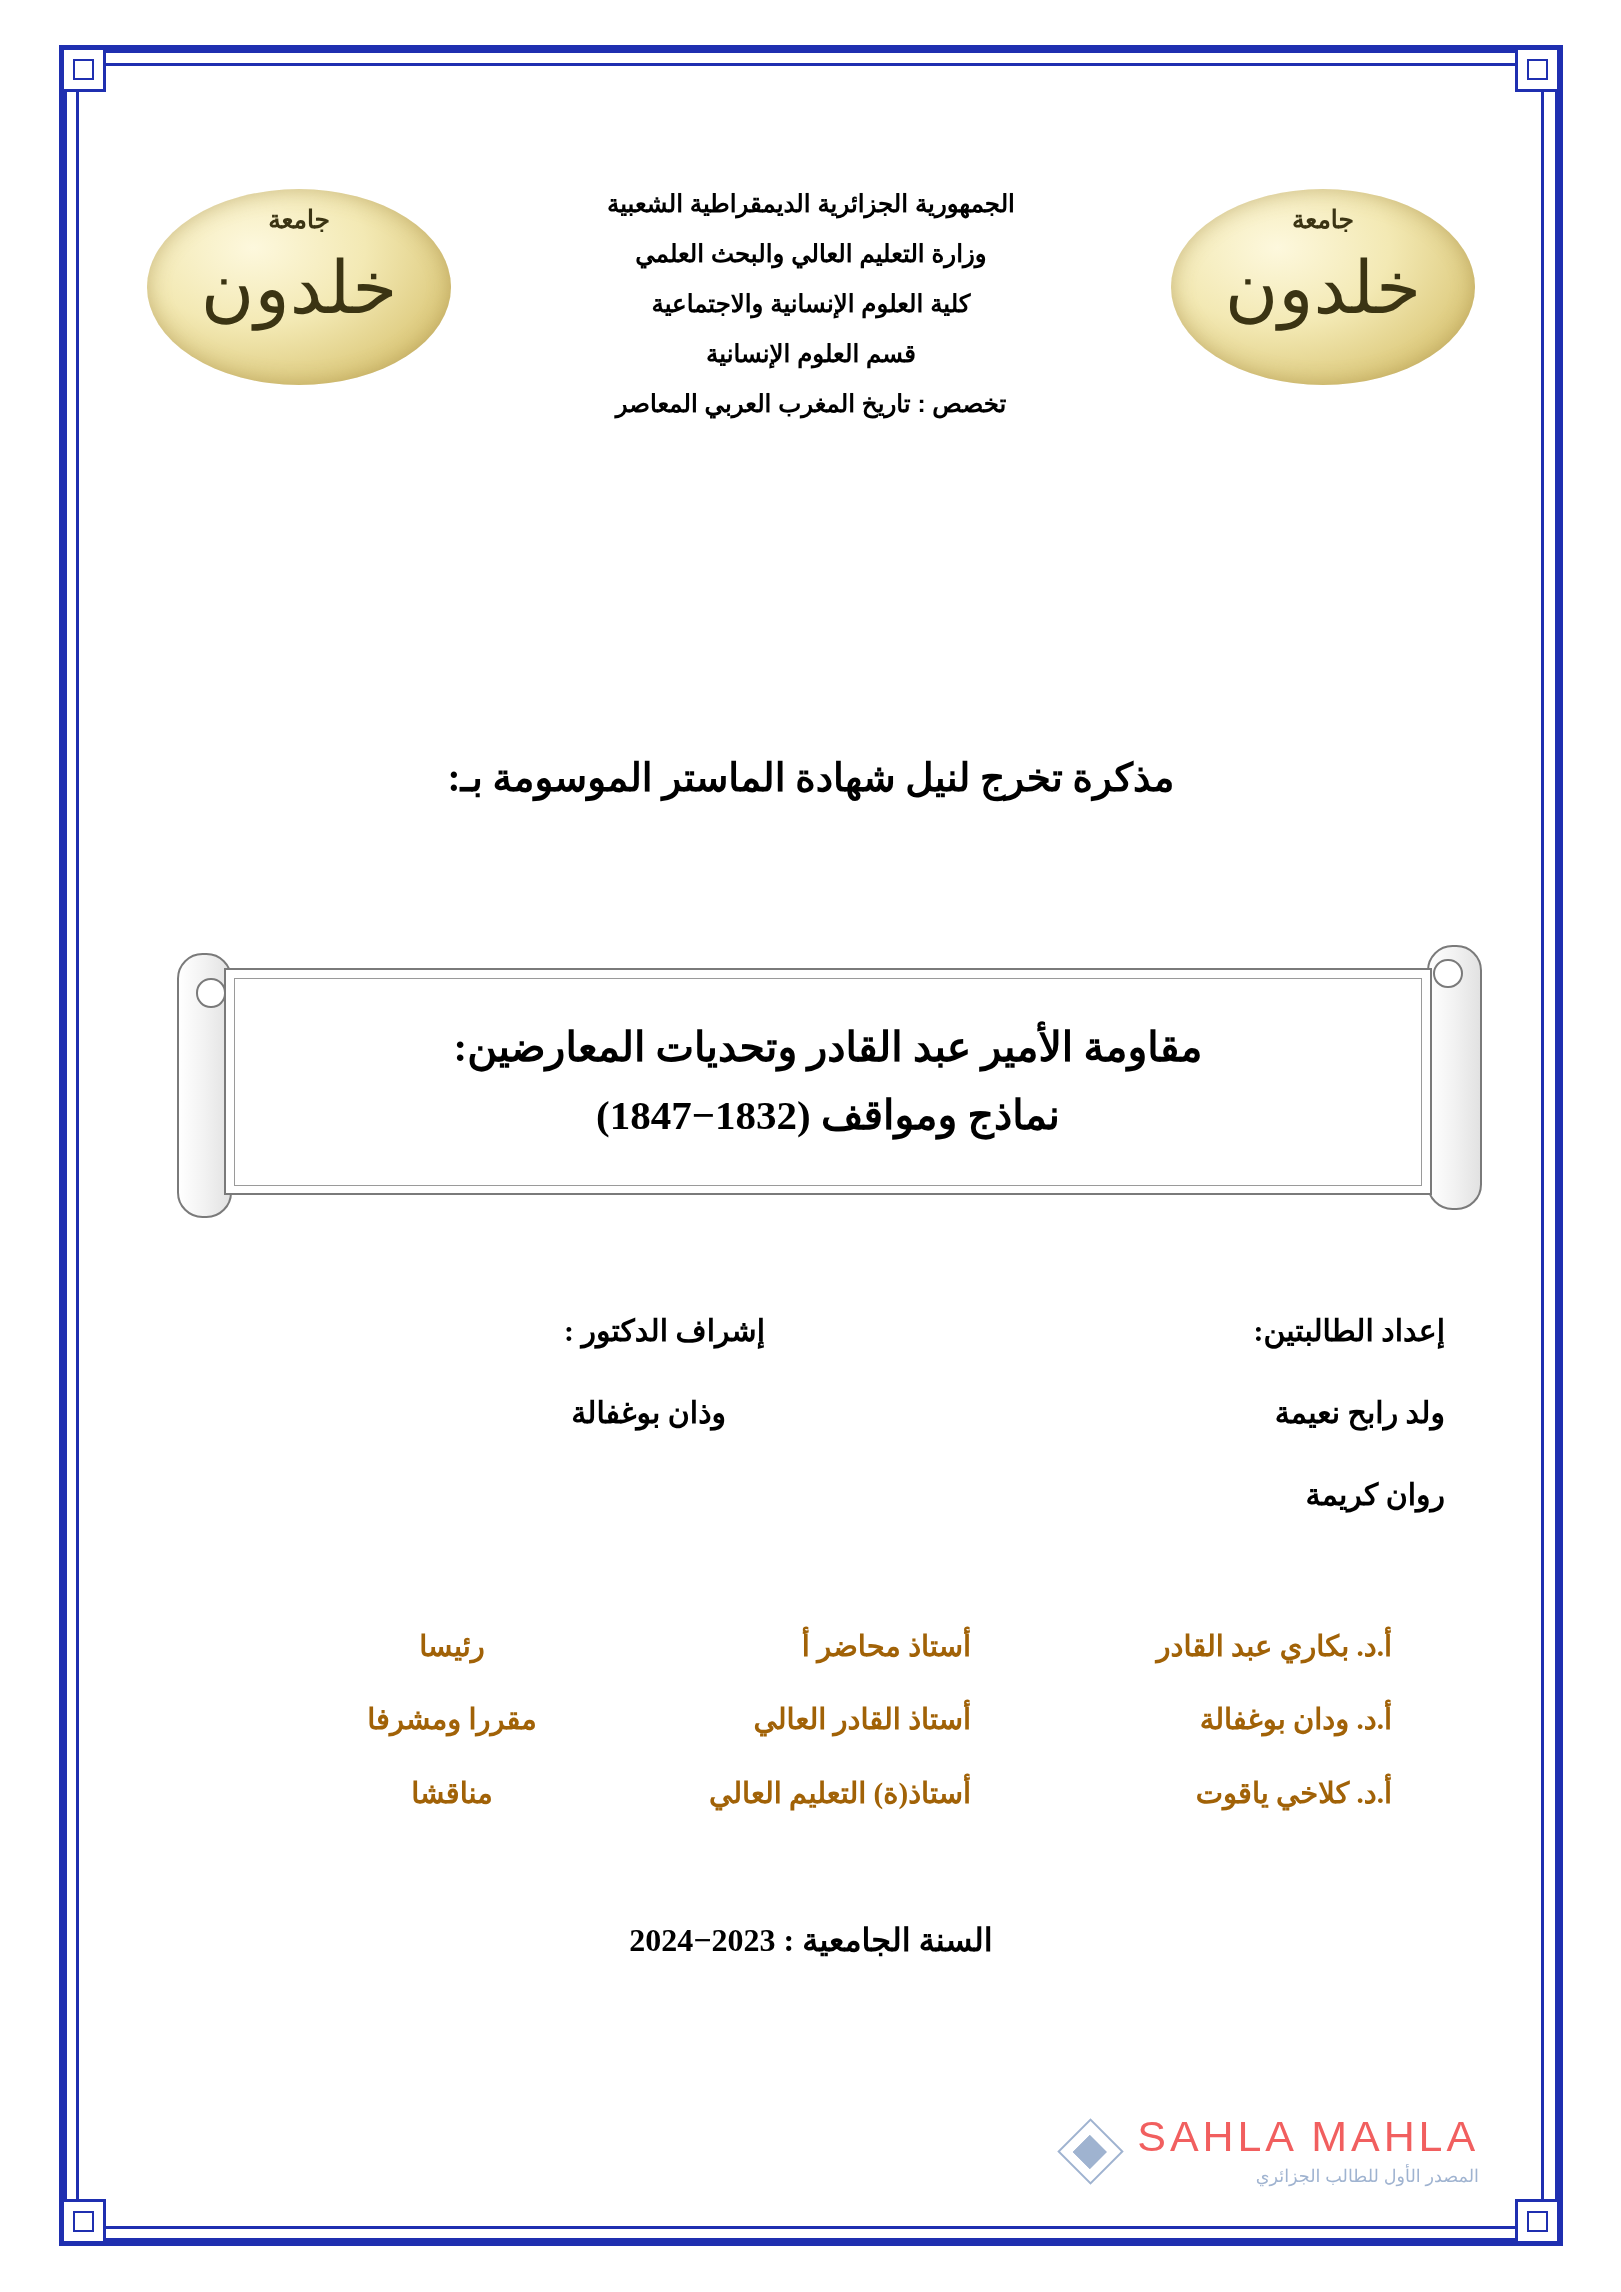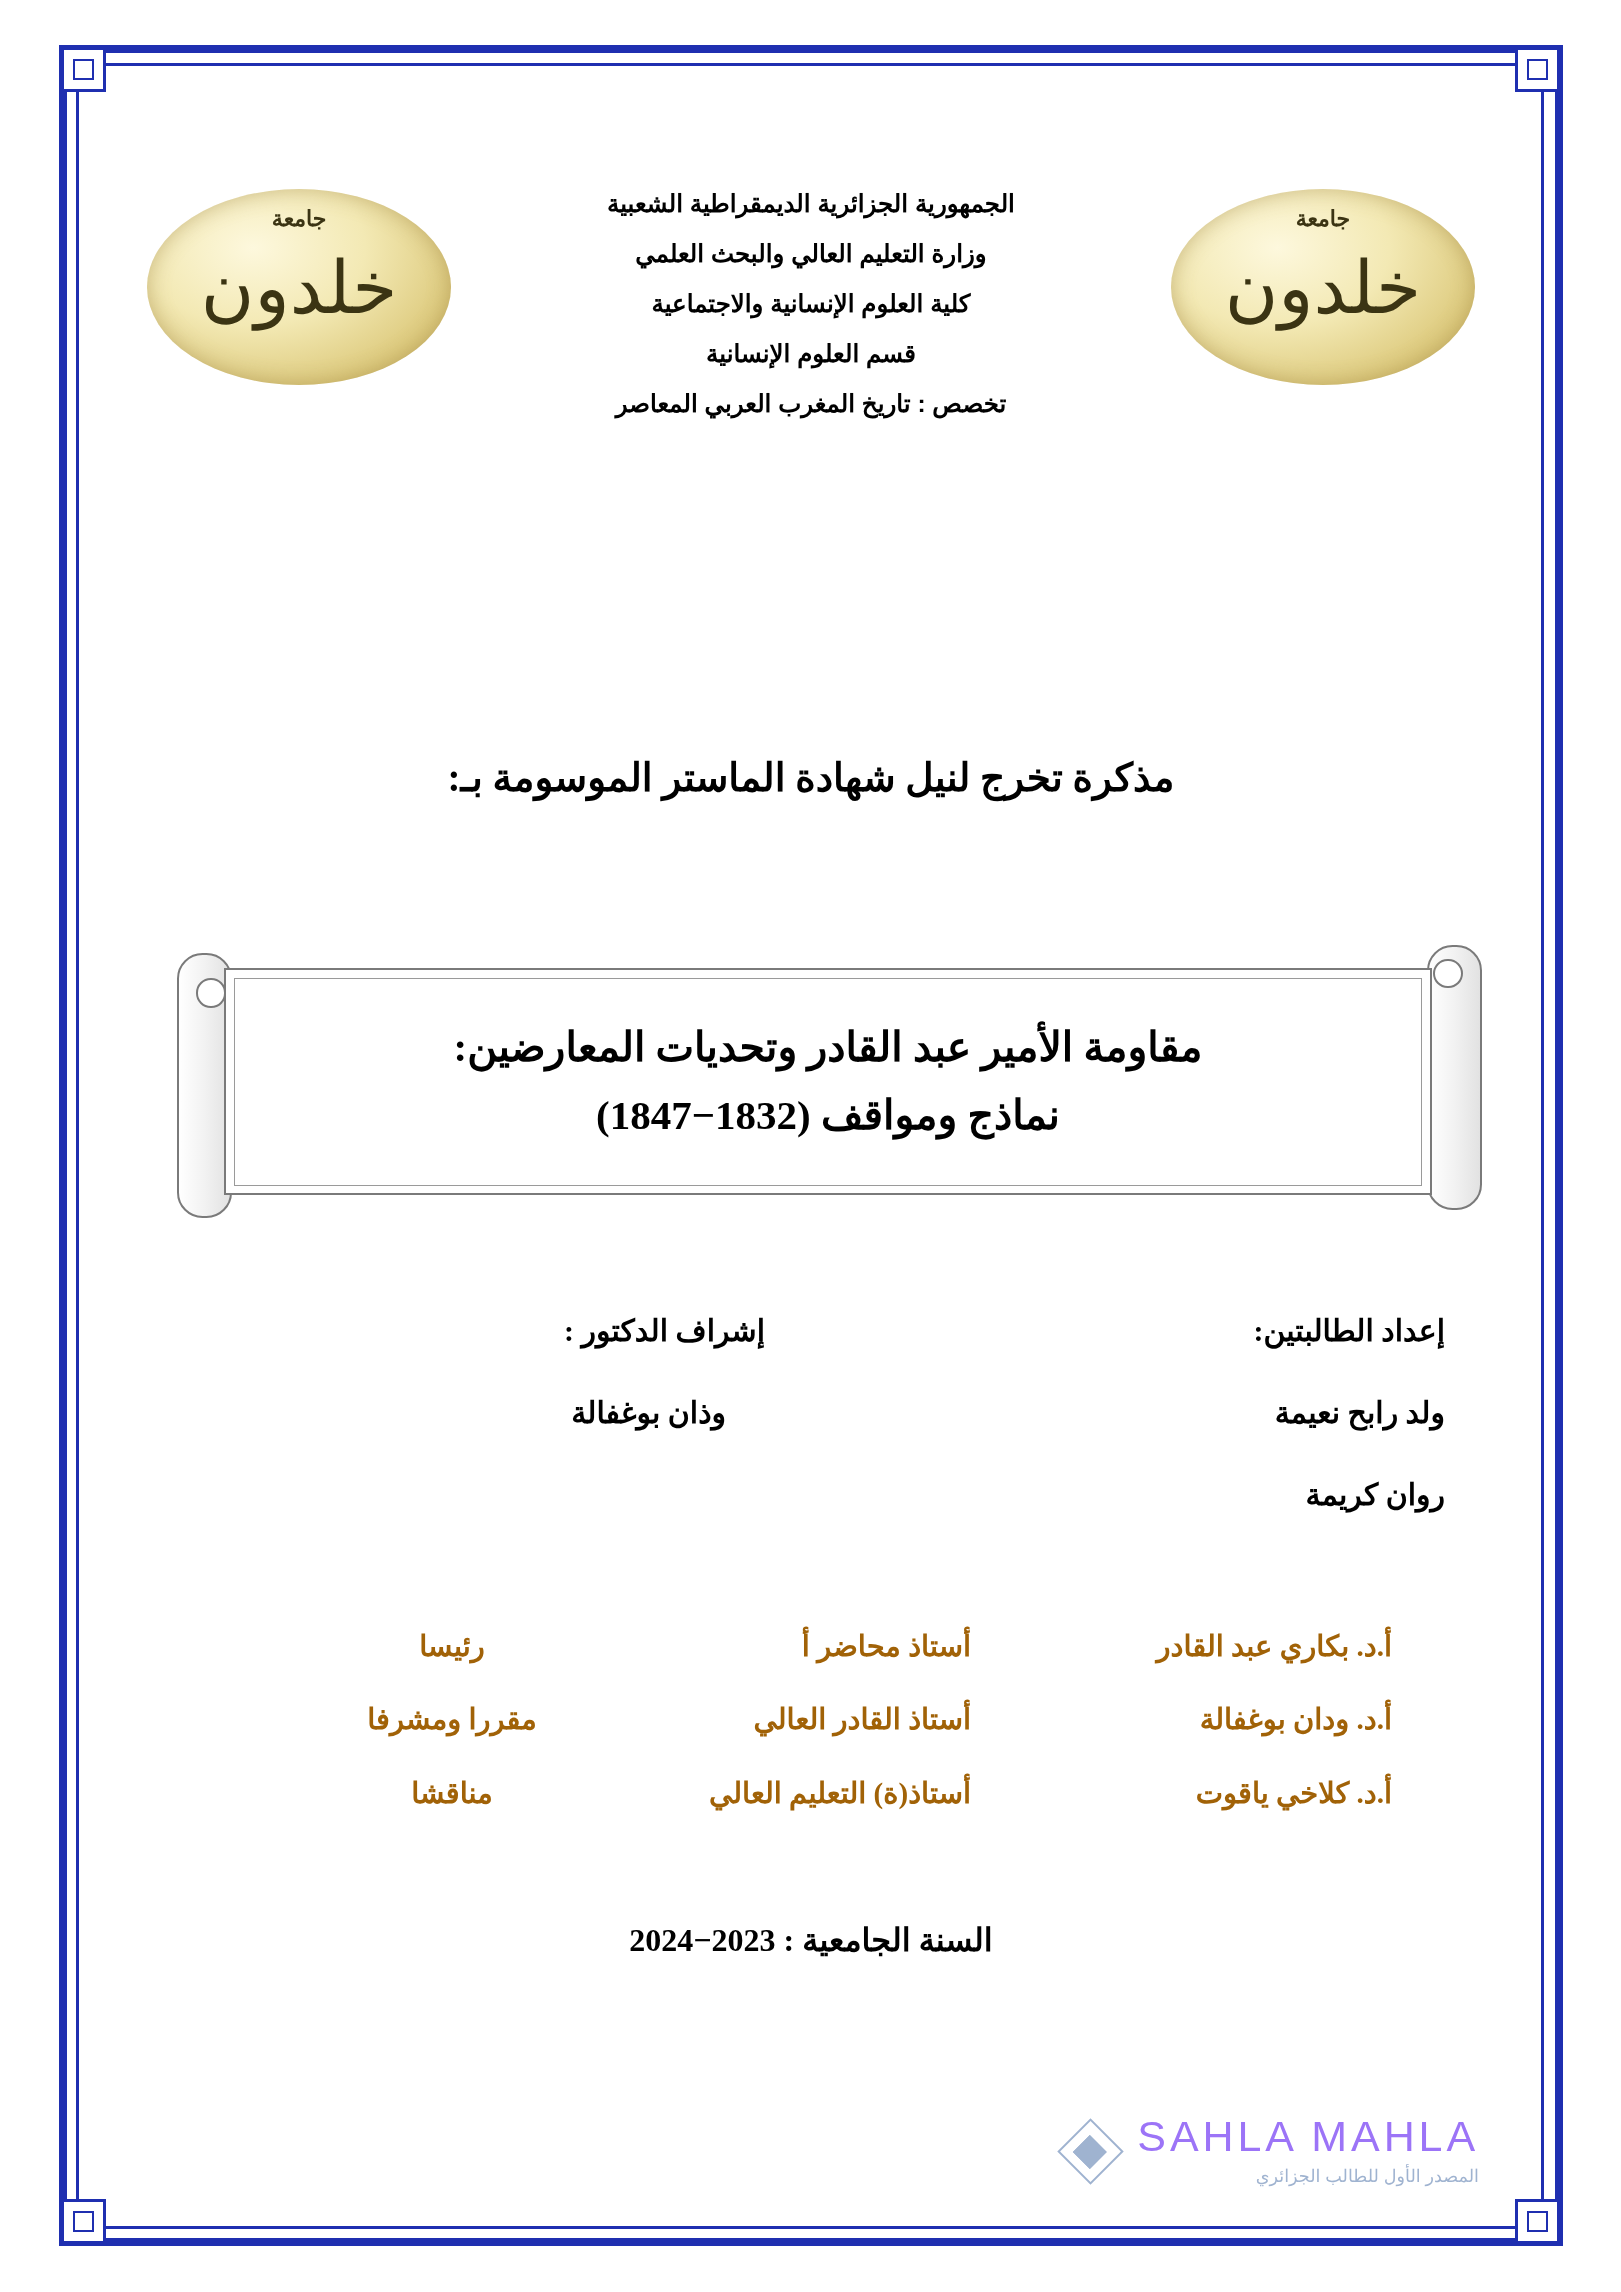--- a/index.html
+++ b/index.html
@@ -98,21 +98,21 @@
     white-space: nowrap;
     direction: rtl;
   }
   .logo-script-small {
     position: absolute;
     left: 0; right: 0;
     top: 15.7px;
     text-align: center;
     color: #3b3413;
     font-family: "DejaVu Serif", serif;
-    font-size: 22px;
+    font-size: 25px;
     font-weight: bold;
     direction: rtl;
   }
 
   .inst-block {
     position: absolute;
     left: 0; right: 0;
     top: 19.6px;
     text-align: center;
     direction: rtl;
@@ -289,21 +289,21 @@
     opacity: 0.85;
   }
   .wm-text {
     text-align: left;
     direction: ltr;
   }
   .wm-main {
     font-family: "Liberation Sans", sans-serif;
     font-size: 43px;
     letter-spacing: 3.9px;
-    color: #8b5cf6;
+    color: #ef4444;
     font-weight: normal;
     line-height: 1;
     text-align: right;
   }
   .wm-sub {
     font-family: "Liberation Sans", sans-serif;
     font-size: 17.6px;
     color: #8fa6c8;
     direction: rtl;
     text-align: right;

